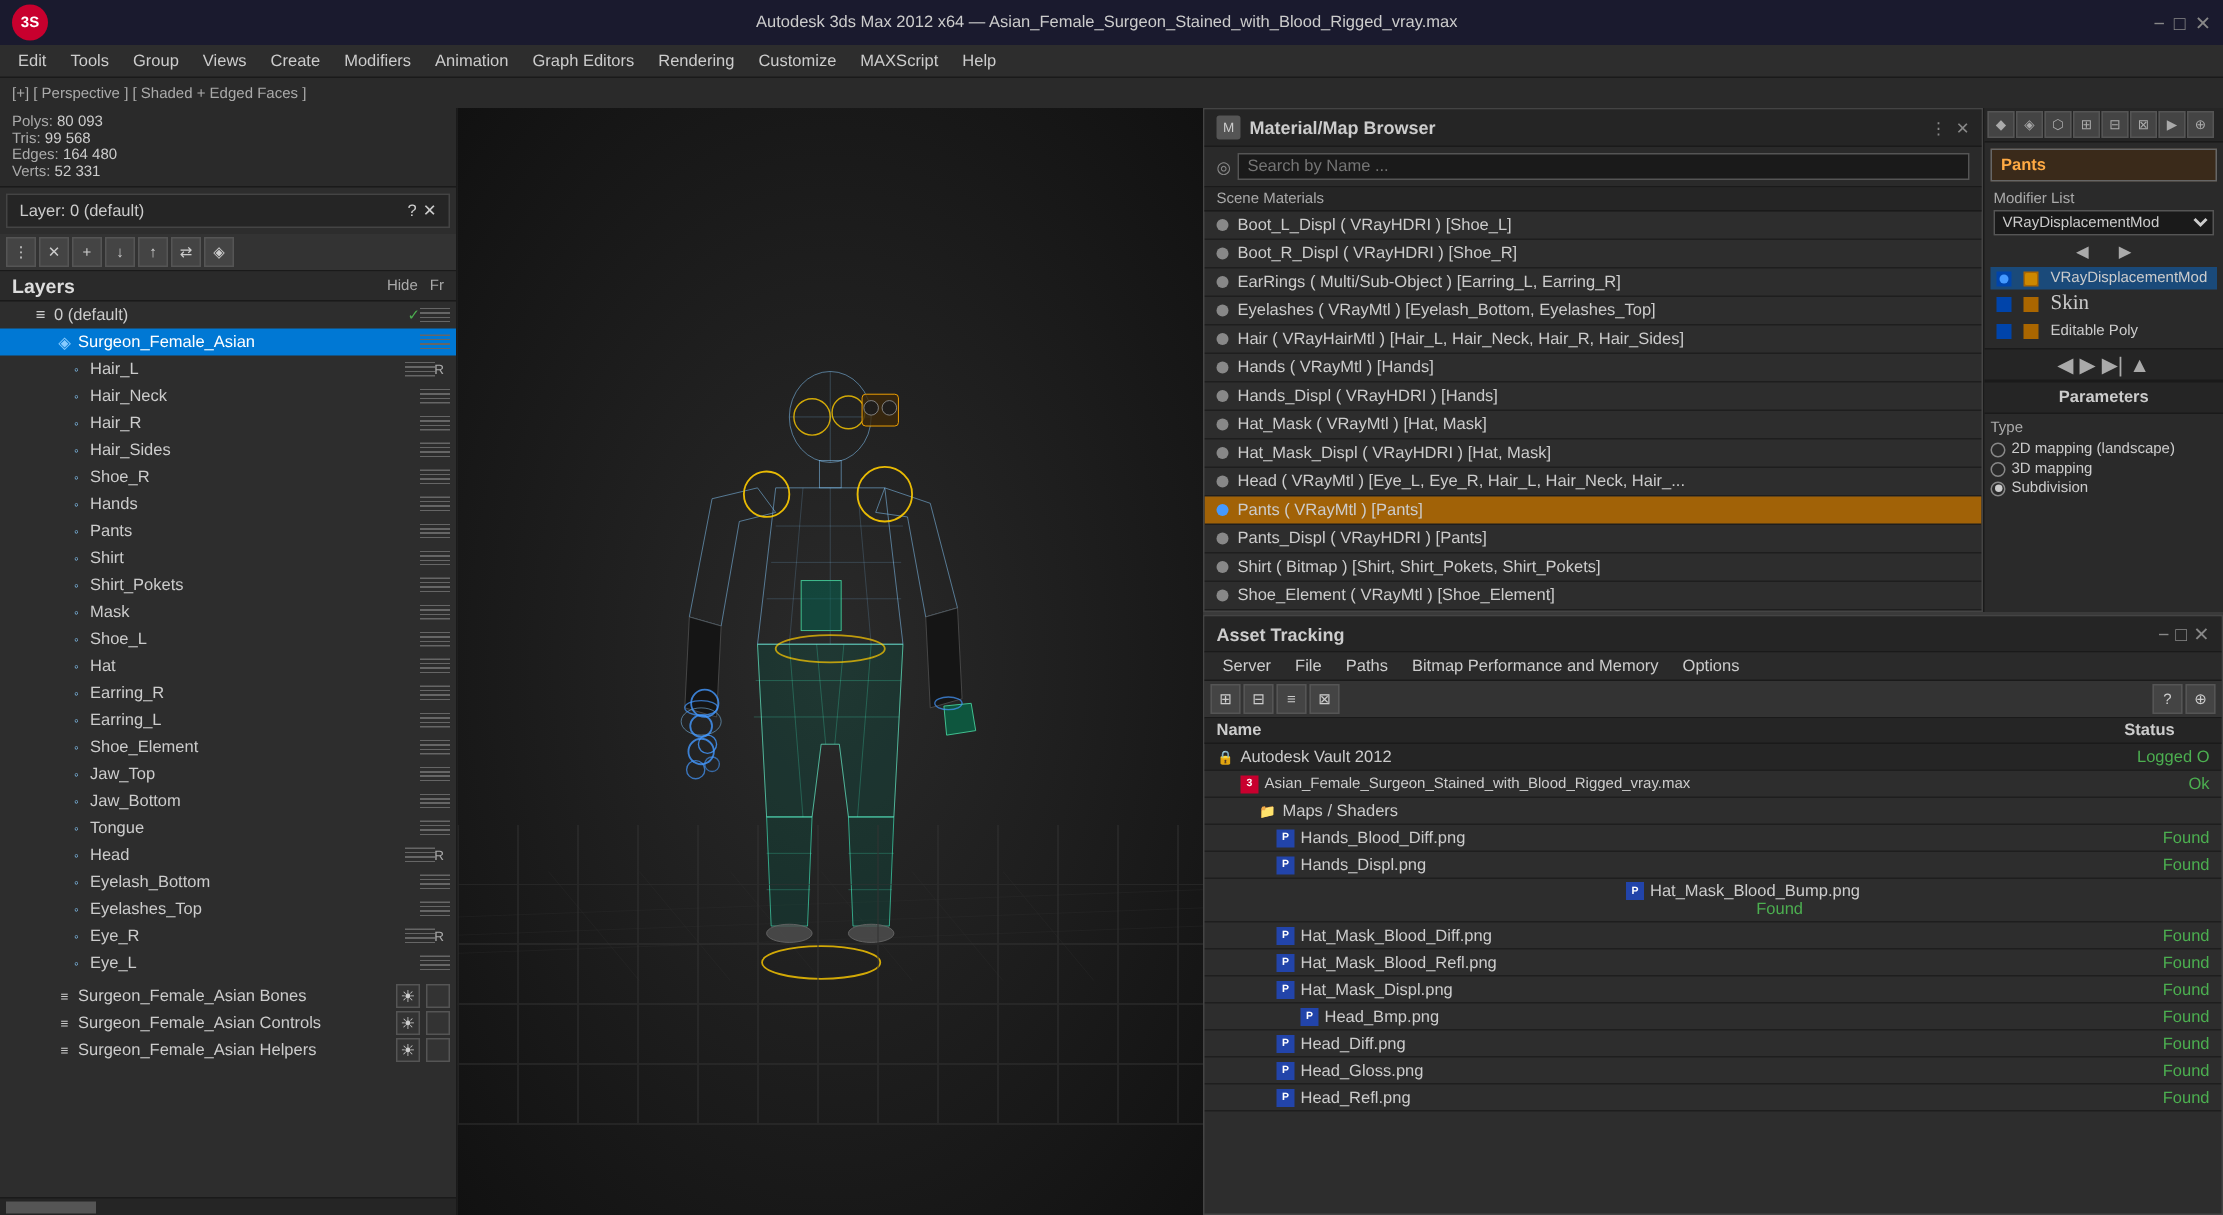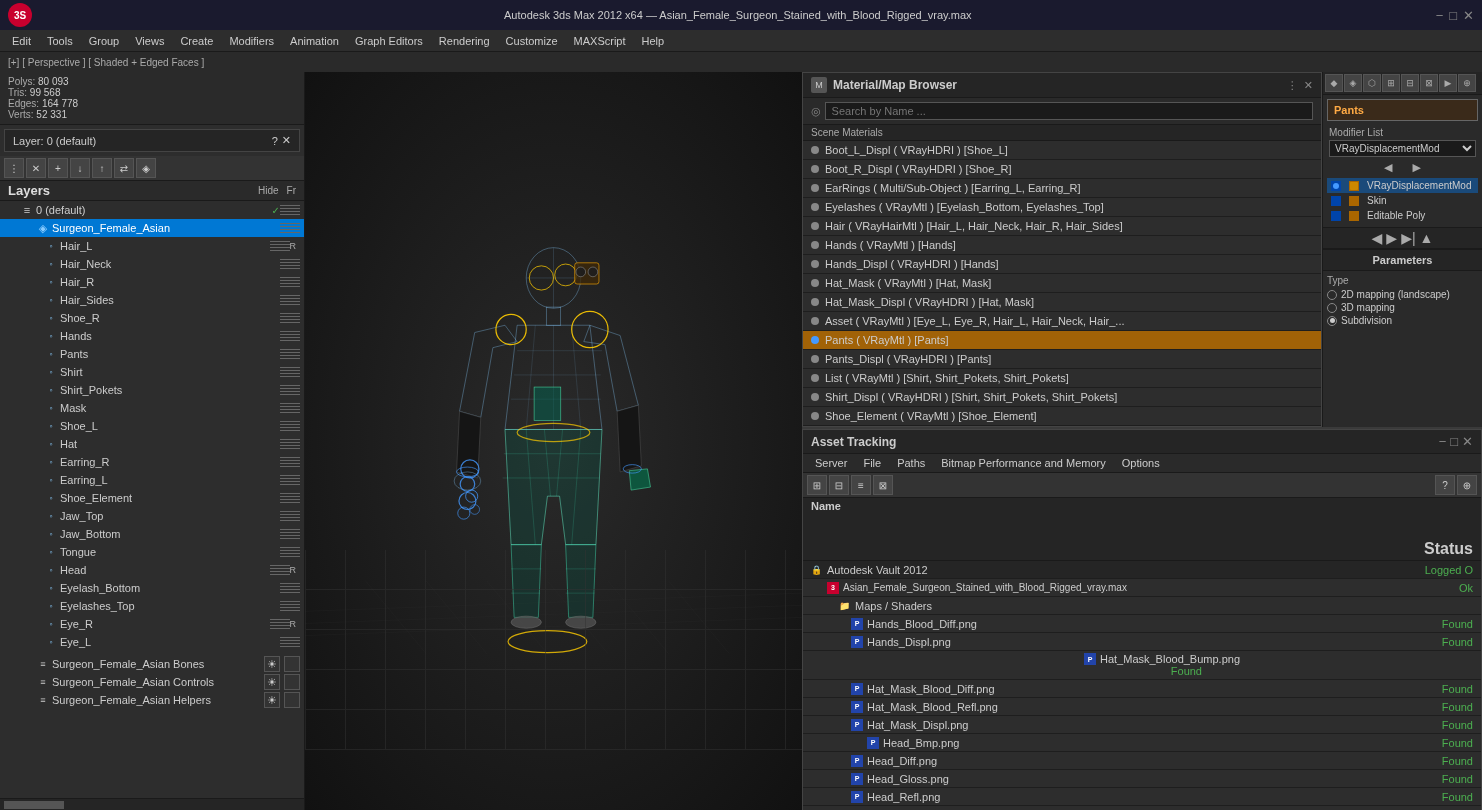--- a/index.html
+++ b/index.html
@@ -78,21 +78,21 @@
     .asset-header { display: flex; align-items: center; justify-content: space-between; padding: 4px 8px; background: #252525; border-bottom: 1px solid #1a1a1a; }
     .asset-title { color: #ccc; font-size: 12px; font-weight: bold; }
     .asset-controls { display: flex; gap: 4px; align-items: center; }
     .asset-ctrl-btn { color: #888; cursor: pointer; font-size: 13px; }
     .asset-menu { display: flex; align-items: center; padding: 0 4px; background: #2a2a2a; border-bottom: 1px solid #1a1a1a; }
     .asset-menu-item { padding: 3px 8px; color: #ccc; font-size: 11px; cursor: pointer; }
     .asset-toolbar { display: flex; align-items: center; padding: 2px 4px; gap: 2px; background: #333; border-bottom: 1px solid #1a1a1a; }
     .asset-tool-btn { width: 20px; height: 20px; background: #444; border: 1px solid #555; color: #ccc; cursor: pointer; display: flex; align-items: center; justify-content: center; font-size: 10px; }
     .asset-table-header { display: flex; background: #252525; border-bottom: 1px solid #1a1a1a; padding: 2px 8px; }
     .asset-col-name { flex: 1; color: #ccc; font-size: 11px; font-weight: bold; }
-    .asset-col-status { width: 80px; color: #ccc; font-size: 16px; font-weight: bold; text-align: right; margin-top: 40px; }
+    .asset-col-status { width: 80px; color: #ccc; font-size: 11px; font-weight: bold; text-align: center; }
     .asset-list { flex: 1; overflow-y: auto; }
     .asset-row { display: flex; align-items: center; padding: 2px 8px; border-bottom: 1px solid #1e1e1e; min-height: 18px; }
     .asset-row.group { background: #252525; }
     .asset-row-name { flex: 1; color: #ccc; font-size: 11px; display: flex; align-items: center; gap: 4px; }
     .asset-row-status { width: 80px; text-align: right; font-size: 11px; }
     .status-found { color: #4caf50; text-align: right; }
     .status-ok { color: #4caf50; }
     .status-logged { color: #4caf50; }
     .asset-icon { width: 12px; height: 12px; display: flex; align-items: center; justify-content: center; font-size: 9px; flex-shrink: 0; }
     .asset-icon.max { background: #c8002e; color: white; font-size: 7px; font-weight: bold; }
@@ -143,21 +143,21 @@
   <span>[+] [ Perspective ] [ Shaded + Edged Faces ]</span>
 </div>
 
 <div class="main-layout">
 
   <div class="left-panel">
 
     <div style="padding:4px 8px;background:#2a2a2a;border-bottom:1px solid #1a1a1a;font-size:10px;color:#aaa;">
       <div><span>Polys:</span> <span style="color:#ccc;">80 093</span></div>
       <div><span>Tris:</span> <span style="color:#ccc;">99 568</span></div>
-      <div><span>Edges:</span> <span style="color:#ccc;">164 778</span></div>
+      <div><span>Edges:</span> <span style="color:#ccc;">164 480</span></div>
       <div><span>Verts:</span> <span style="color:#ccc;">52 331</span></div>
     </div>
 
     <div class="layer-panel-header">
       <span class="layer-panel-title">Layer: 0 (default)</span>
       <div class="layer-panel-controls">
         <span>?</span>
         <span>✕</span>
       </div>
     </div>
@@ -561,37 +561,33 @@
           <div class="mat-item">
               <div class="mat-item-dot"></div>
               <span>Hat_Mask ( VRayMtl ) [Hat, Mask]</span>
             </div>
           <div class="mat-item">
               <div class="mat-item-dot"></div>
               <span>Hat_Mask_Displ ( VRayHDRI ) [Hat, Mask]</span>
             </div>
           <div class="mat-item">
               <div class="mat-item-dot"></div>
-              <span>Asset ( VRayMtl ) [Eye_L, Eye_R, Hair_L, Hair_Neck, Hair_...</span>
+              <span>Head ( VRayMtl ) [Eye_L, Eye_R, Hair_L, Hair_Neck, Hair_...</span>
             </div>
           <div class="mat-item selected">
               <div class="mat-item-dot" style="background:#4499ff;"></div>
               <span>Pants ( VRayMtl ) [Pants]</span>
             </div>
           <div class="mat-item">
               <div class="mat-item-dot"></div>
               <span>Pants_Displ ( VRayHDRI ) [Pants]</span>
             </div>
           <div class="mat-item">
               <div class="mat-item-dot"></div>
-              <span>List ( VRayMtl ) [Shirt, Shirt_Pokets, Shirt_Pokets]</span>
-            </div>
-          <div class="mat-item">
-              <div class="mat-item-dot"></div>
-              <span>Shirt_Displ ( VRayHDRI ) [Shirt, Shirt_Pokets, Shirt_Pokets]</span>
+              <span>Shirt ( Bitmap ) [Shirt, Shirt_Pokets, Shirt_Pokets]</span>
             </div>
           <div class="mat-item">
               <div class="mat-item-dot"></div>
               <span>Shoe_Element ( VRayMtl ) [Shoe_Element]</span>
             </div>
         </div>
       </div>
 
       <div class="modifier-panel">
 
@@ -626,21 +622,21 @@
             <div style="width:10px;height:10px;background:#aa6600;margin-right:4px;display:flex;align-items:center;justify-content:center;">
               <svg width="8" height="8">
                   <rect width="8" height="8" fill="#cc8800" rx="1"></rect>
                 </svg>
             </div>
             <span style="font-size:10px;color:#ccc;">VRayDisplacementMod</span>
           </div>
           <div class="mod-item">
             <div style="width:10px;height:10px;background:#0044aa;margin-right:4px;"></div>
             <div style="width:10px;height:10px;background:#aa6600;margin-right:4px;"></div>
-            <span style="font-size:10px;color:#ccc;">Skin</span>
+            <span style="font-size:14px;color:#ccc;font-family:Liberation Serif, serif;">Skin</span>
           </div>
           <div class="mod-item">
             <div style="width:10px;height:10px;background:#0044aa;margin-right:4px;"></div>
             <div style="width:10px;height:10px;background:#aa6600;margin-right:4px;"></div>
             <span style="font-size:10px;color:#ccc;">Editable Poly</span>
           </div>
         </div>
 
         <div style="display:flex;justify-content:center;gap:4px;padding:2px;background:#252525;border-top:1px solid #1a1a1a;border-bottom:1px solid #1a1a1a;">
           <span style="cursor:pointer;color:#aaa;font-size:14px;">◀</span>

